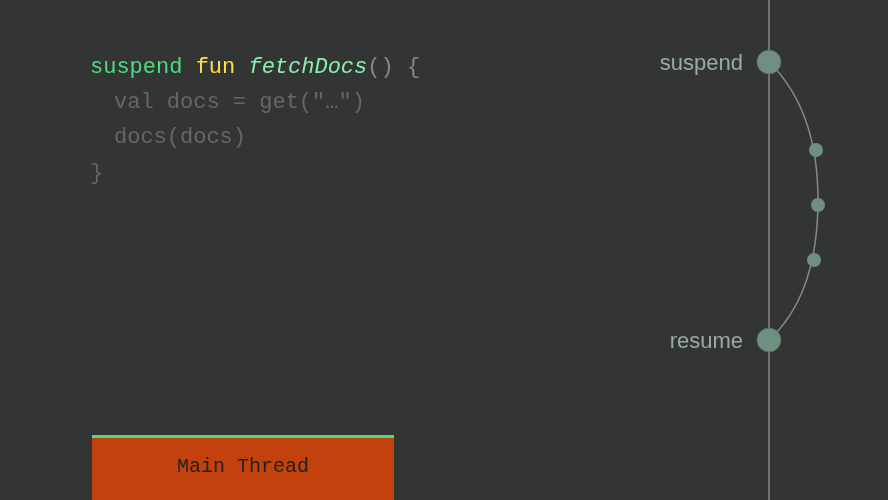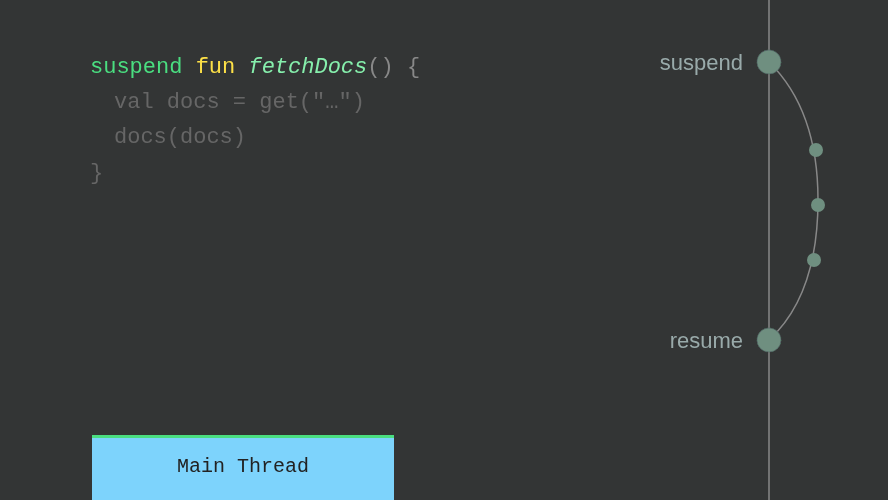--- a/index.html
+++ b/index.html
@@ -44,21 +44,21 @@
     text-align: right;
   }
   .lbl-suspend { right: 145px; top: 50px; }
   .lbl-resume { right: 145px; top: 328px; }
 
   .thread-box {
     position: absolute;
     left: 92px;
     bottom: 0;
     width: 302px;
-    background: #7dd3fc;
+    background: #c2410c;
     border-top: 3px solid #4ade80;
     padding: 14px 10px 18px 10px;
     text-align: center;
     font-family: 'Courier New', Consolas, monospace;
     font-size: 20px;
     color: #222;
     line-height: 1.5;
   }
 </style>
 </head>

